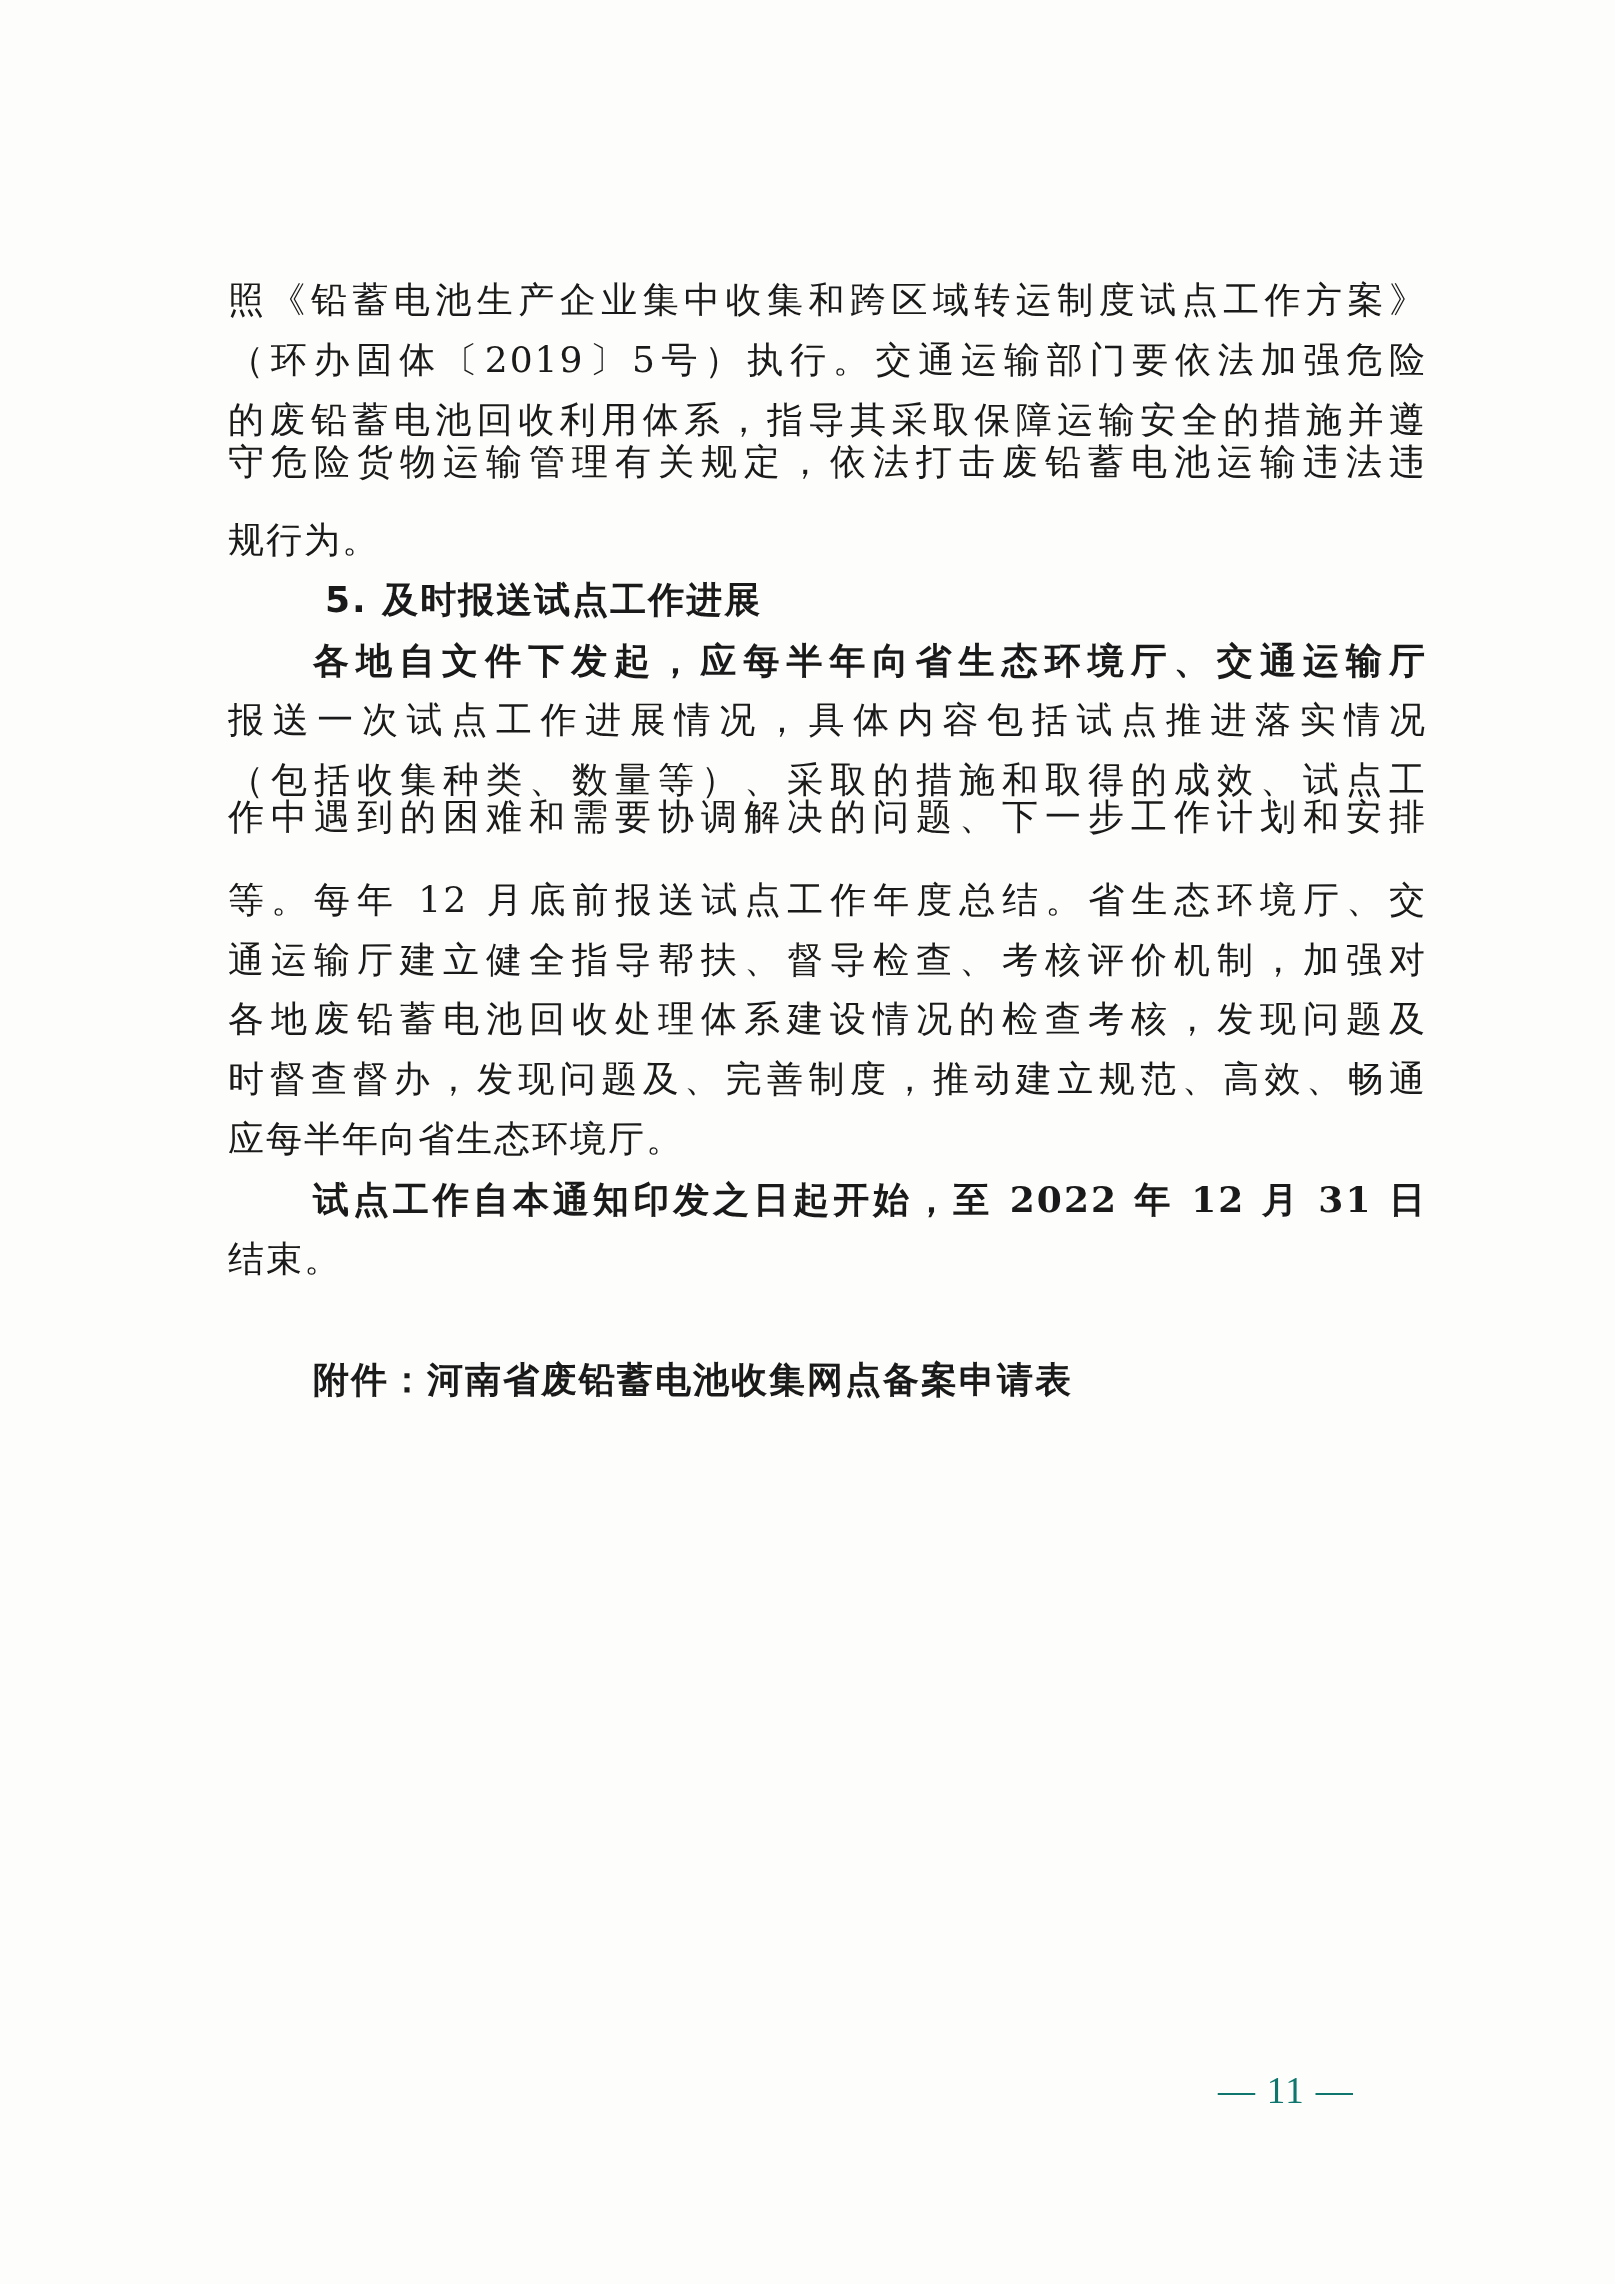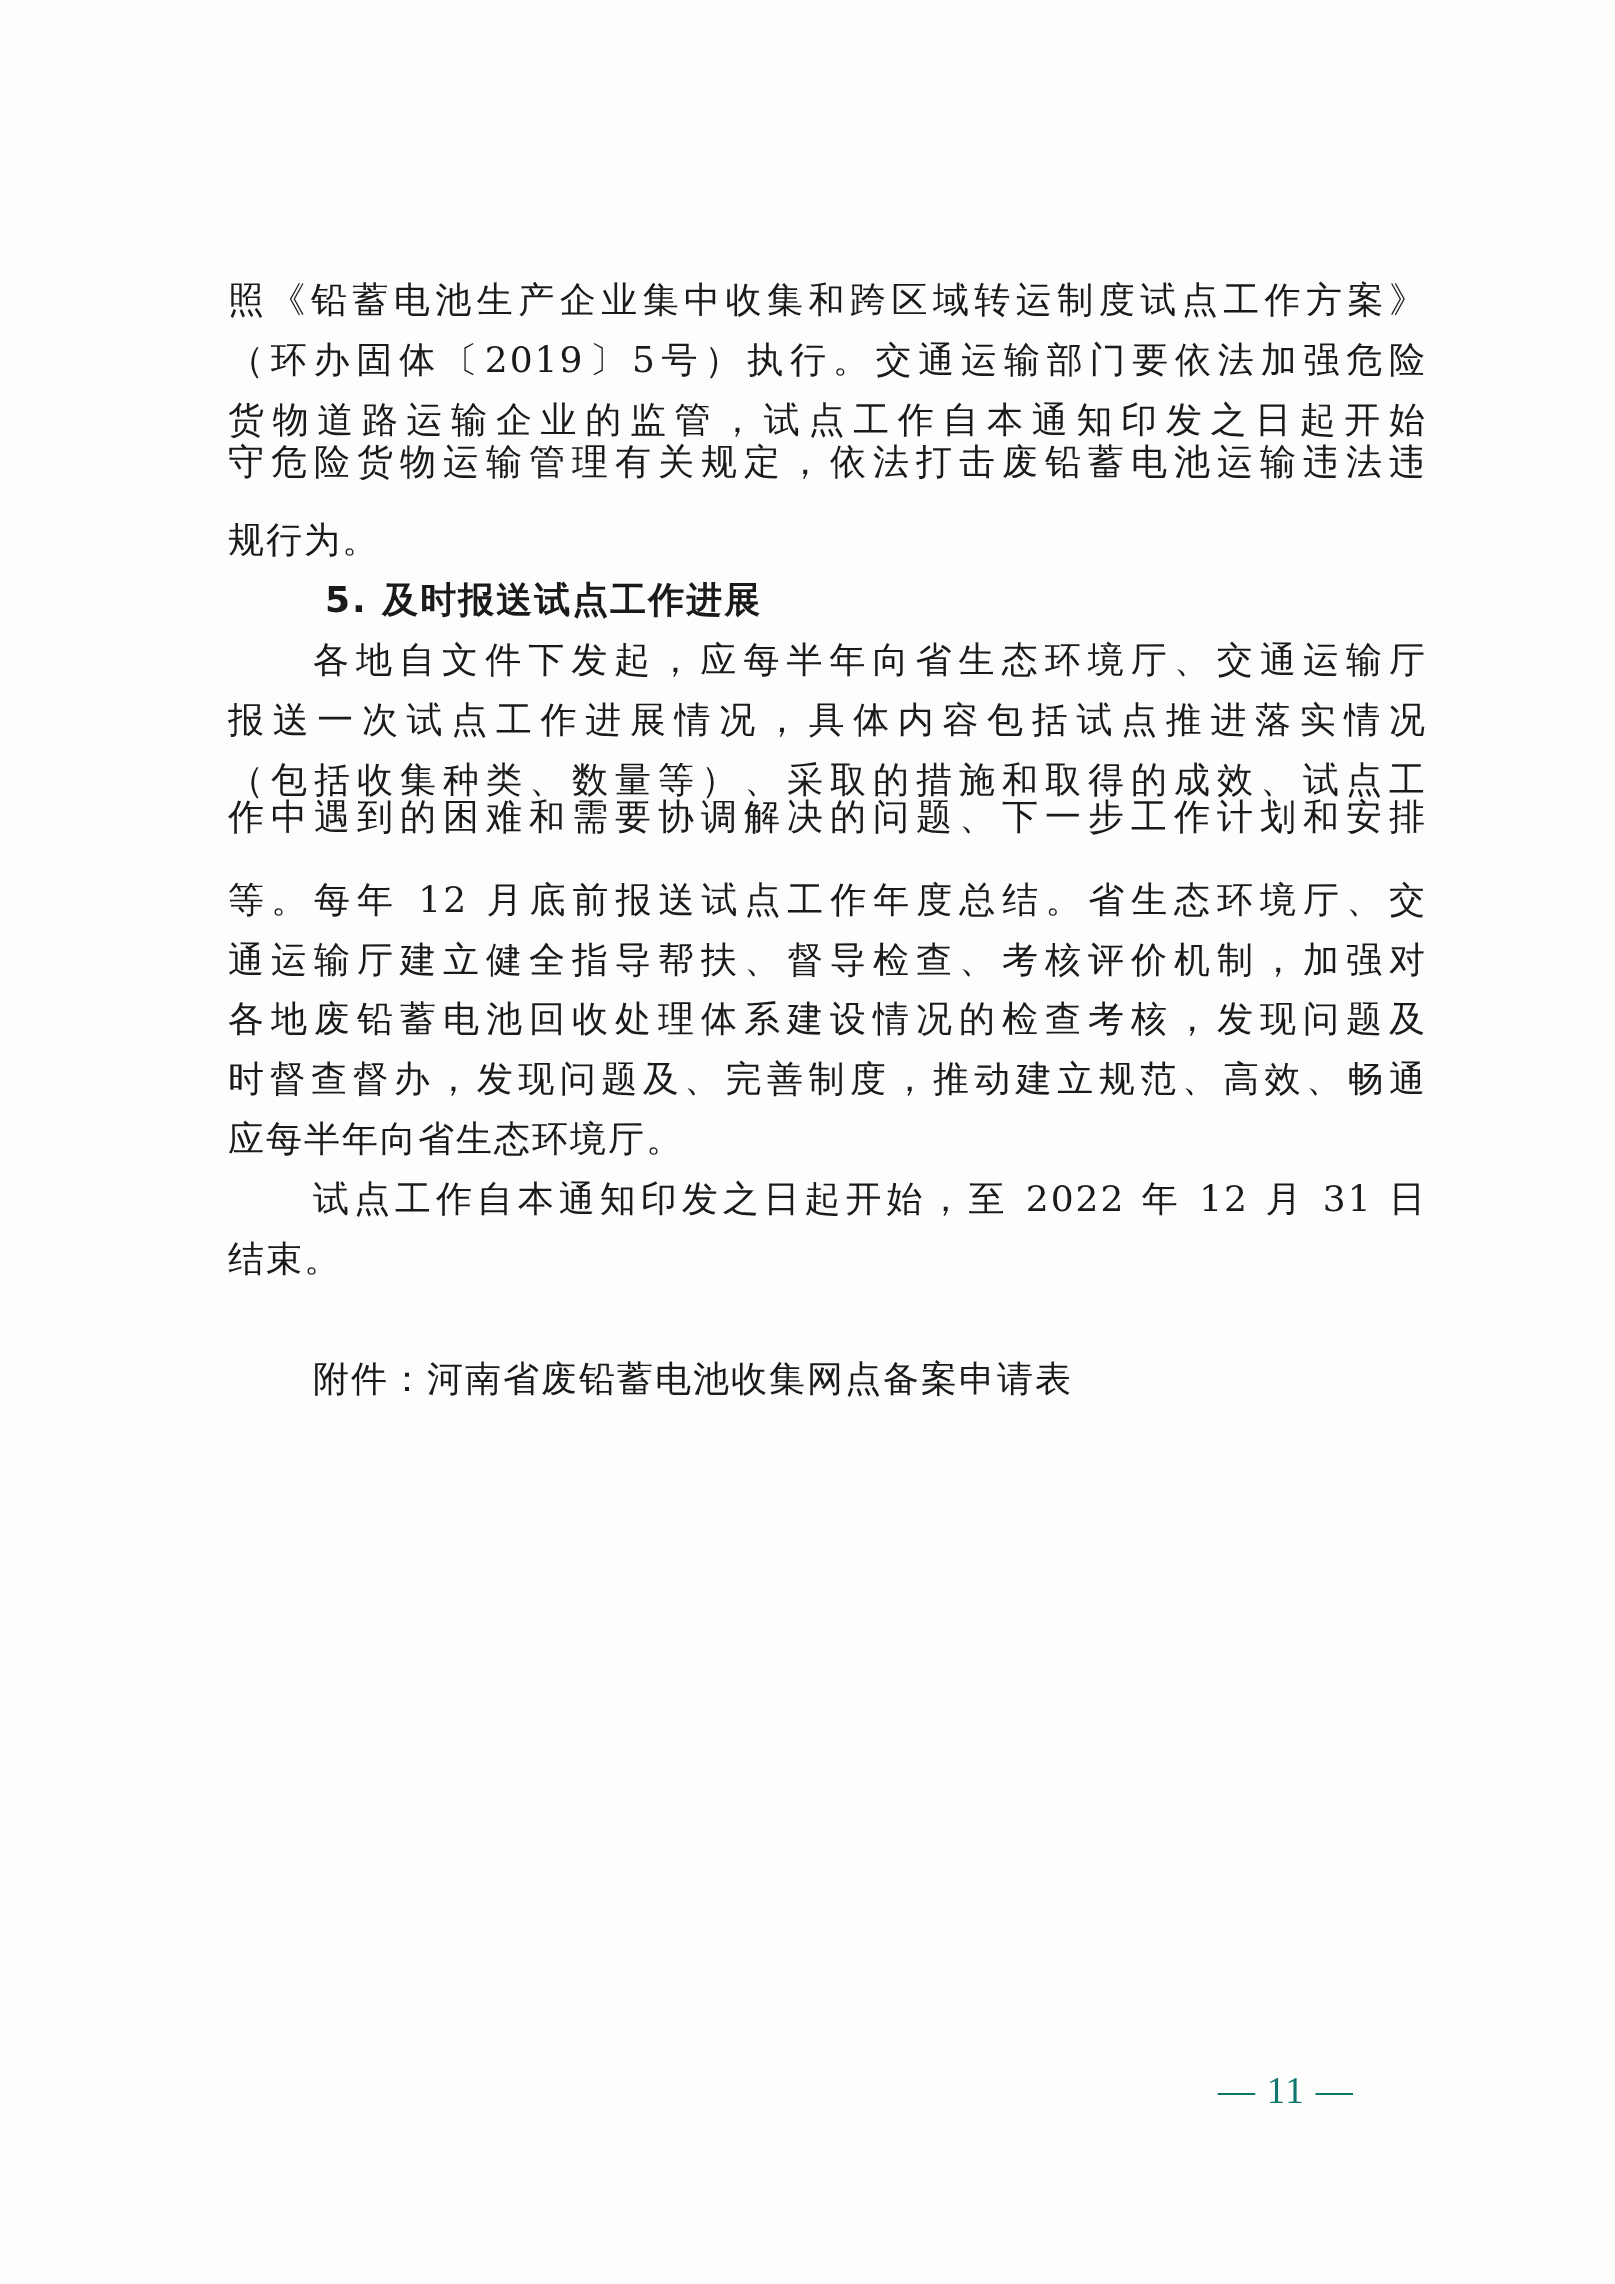--- a/index.html
+++ b/index.html
@@ -28,21 +28,21 @@
     font-size: 36px;
     line-height: 60px;
     height: 60px;
     letter-spacing: 2px;
   }
   .line.justify {
     width: 1199px;
     text-align: justify;
     text-align-last: justify;
   }
-  .indent { left: 85px; }
+  .indent { left: 85px; font-weight: bold; }
   .indent.justify { width: 1114px; }
   .heading {
     font-family: "DejaVu Sans", "Liberation Sans", sans-serif;
     font-weight: bold;
     margin-left: 12px;
   }
   .page-number {
     position: absolute;
     left: 1218px;
     top: 2068px;
@@ -55,21 +55,21 @@
   }
 </style>
 </head>
 <body>
 
 <div class="page">
 
   <div>
     <div class="line justify" style="top:270px">照《铅蓄电池生产企业集中收集和跨区域转运制度试点工作方案》</div>
     <div class="line justify" style="top:330px">（环办固体〔2019〕5号）执行。交通运输部门要依法加强危险</div>
-    <div class="line justify" style="top:390px">货物道路运输企业的监管，试点工作自本通知印发之日起开始</div>
+    <div class="line justify" style="top:390px">的废铅蓄电池回收利用体系，指导其采取保障运输安全的措施并遵</div>
     <div class="line justify" style="top:432px">守危险货物运输管理有关规定，依法打击废铅蓄电池运输违法违</div>
     <div class="line" style="top:510px">规行为。</div>
   </div>
 
   <div class="line indent heading" style="top:570px">5. 及时报送试点工作进展</div>
 
   <div>
     <div class="line indent justify" style="top:630px">各地自文件下发起，应每半年向省生态环境厅、交通运输厅</div>
     <div class="line justify" style="top:690px">报送一次试点工作进展情况，具体内容包括试点推进落实情况</div>
     <div class="line justify" style="top:750px">（包括收集种类、数量等）、采取的措施和取得的成效、试点工</div>

